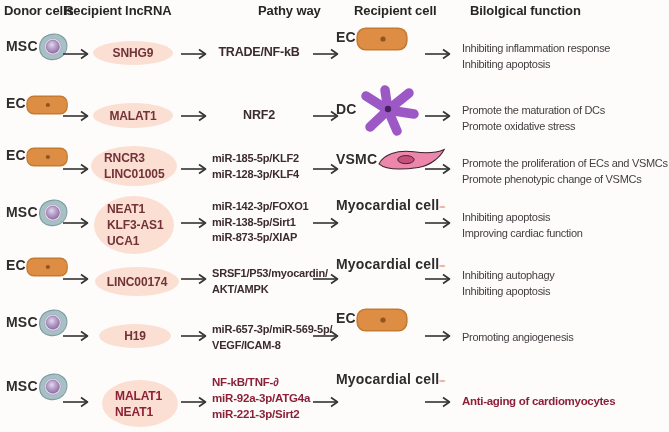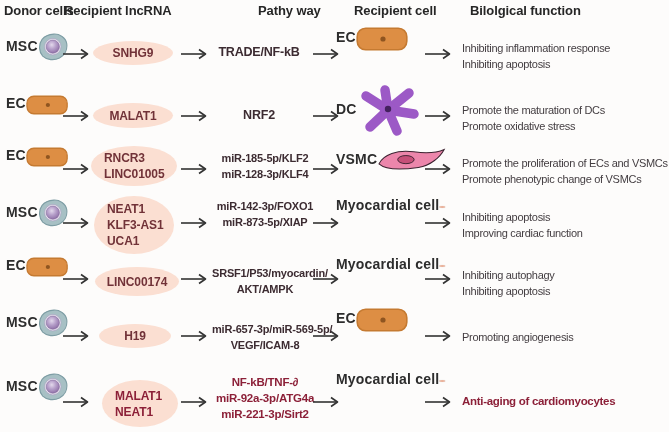--- a/index.html
+++ b/index.html
@@ -26,21 +26,21 @@
   .oval.left{padding-left:13px;box-sizing:border-box;}
   .oval.red{color:#8c2038;}
   #ov1{left:93px;top:41px;width:80px;height:24px}
   #ov2{left:93px;top:103px;width:80px;height:25px}
   #ov3{left:91px;top:146px;width:86px;height:40px}
   #ov4{left:94px;top:196px;width:80px;height:58px}
   #ov5{left:95px;top:267px;width:84px;height:29px}
   #ov6{left:99px;top:324px;width:72px;height:24px}
   #ov7{left:102px;top:380px;width:76px;height:47px}
   
-  .pth{position:absolute;width:106px;text-align:center;}
+  .pth{position:absolute;width:106px;}
   .pth .pline{font-size:11px;font-weight:bold;color:#3c2b31;line-height:15.5px;letter-spacing:-0.2px;white-space:nowrap;}
   .pth.single{left:204px;width:110px;text-align:center;}
   .pth.single .pline{font-size:12.5px;}
   .pth.red .pline{color:#8c2038;font-size:11.5px;line-height:16px;}
   #pt1{top:45px}#pt2{top:108px}
   #pt3{left:212px;top:151px}#pt4{left:212px;top:199px}#pt5{left:212px;top:266px}#pt6{left:212px;top:322px}#pt7{left:212px;top:374px}
   
   .fnc{position:absolute;left:462px;width:210px;}
   .fnc .fline{font-size:11px;color:#433d41;line-height:15.5px;letter-spacing:-0.3px;white-space:nowrap;}
   .fnc.red .fline{color:#8c2038;font-weight:bold;font-size:11.5px;}
@@ -224,20 +224,21 @@
   <div class="oval left" id="ov4">
     <span class="oline">NEAT1</span>
     <span class="oline">KLF3-AS1</span>
     <span class="oline">UCA1</span>
   </div>
   <svg class="arrow aB ar4" width="30" height="12">
       <use href="#sym-arrow"></use>
     </svg>
   <div class="pth" id="pt4">
     <div class="pline">miR-142-3p/FOXO1</div>
+    <div class="pline">miR-138-5p/Sirt1</div>
     <div class="pline">miR-873-5p/XIAP</div>
   </div>
   <svg class="arrow aC ar4" width="30" height="12">
       <use href="#sym-arrow"></use>
     </svg>
   <div class="stack rs" id="rs4">
     <span class="clabel">Myocardial cell</span>
     <svg class="csvg myo" width="94" height="26">
         <use href="#sym-myo"></use>
       </svg>

